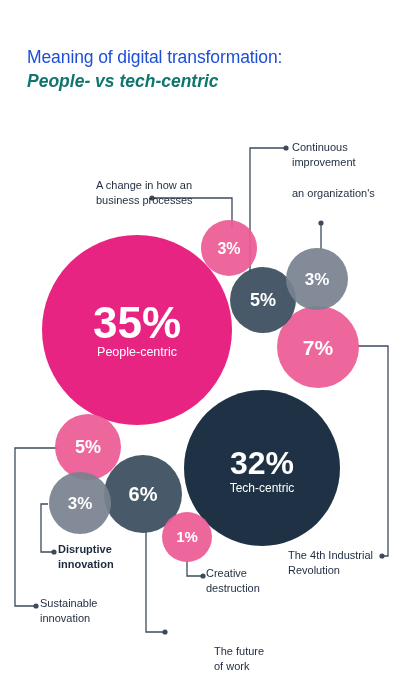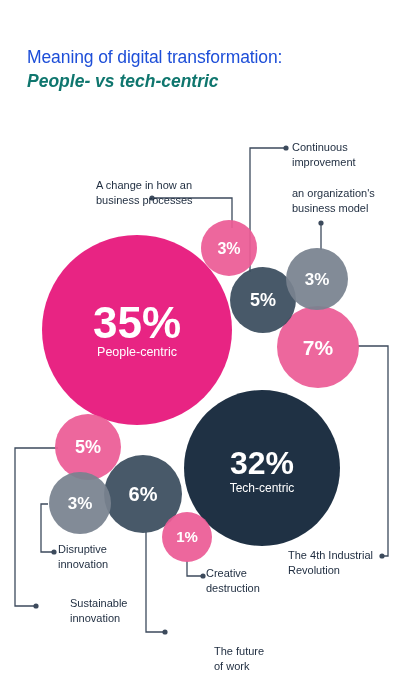--- a/index.html
+++ b/index.html
@@ -114,36 +114,35 @@
       <div class="lbl" style="left: 96px; top: 178px; width: 140px;">
         <div>A change in how an</div>
         <div>business processes</div>
       </div>
       <div class="lbl" style="left: 292px; top: 140px; width: 100px;">
         <div>Continuous</div>
         <div>improvement</div>
       </div>
       <div class="lbl" style="left: 292px; top: 186px; width: 105px;">
         <div>an organization's</div>
-        <div>business model</div>
       </div>
       <div class="lbl" style="left: 288px; top: 548px; width: 100px;">
         <div>The 4th Industrial</div>
         <div>Revolution</div>
       </div>
       <div class="lbl" style="left: 206px; top: 566px; width: 90px;">
         <div>Creative</div>
         <div>destruction</div>
       </div>
       <div class="lbl" style="left: 170px; top: 644px; width: 90px; margin-left: 44px;">
         <div>The future</div>
         <div>of work</div>
       </div>
-      <div class="lbl" style="left: 58px; top: 542px; width: 90px;">
+      <div class="lbl" style="left: 58px; top: 542px; width: 90px; font-weight: bold;">
         <div>Disruptive</div>
         <div>innovation</div>
       </div>
-      <div class="lbl" style="left: 40px; top: 596px; width: 90px; margin-left: 30px;">
+      <div class="lbl" style="left: 40px; top: 596px; width: 90px;">
         <div>Sustainable</div>
         <div>innovation</div>
       </div>
     </div>
 </div>
 
 </body></html>

